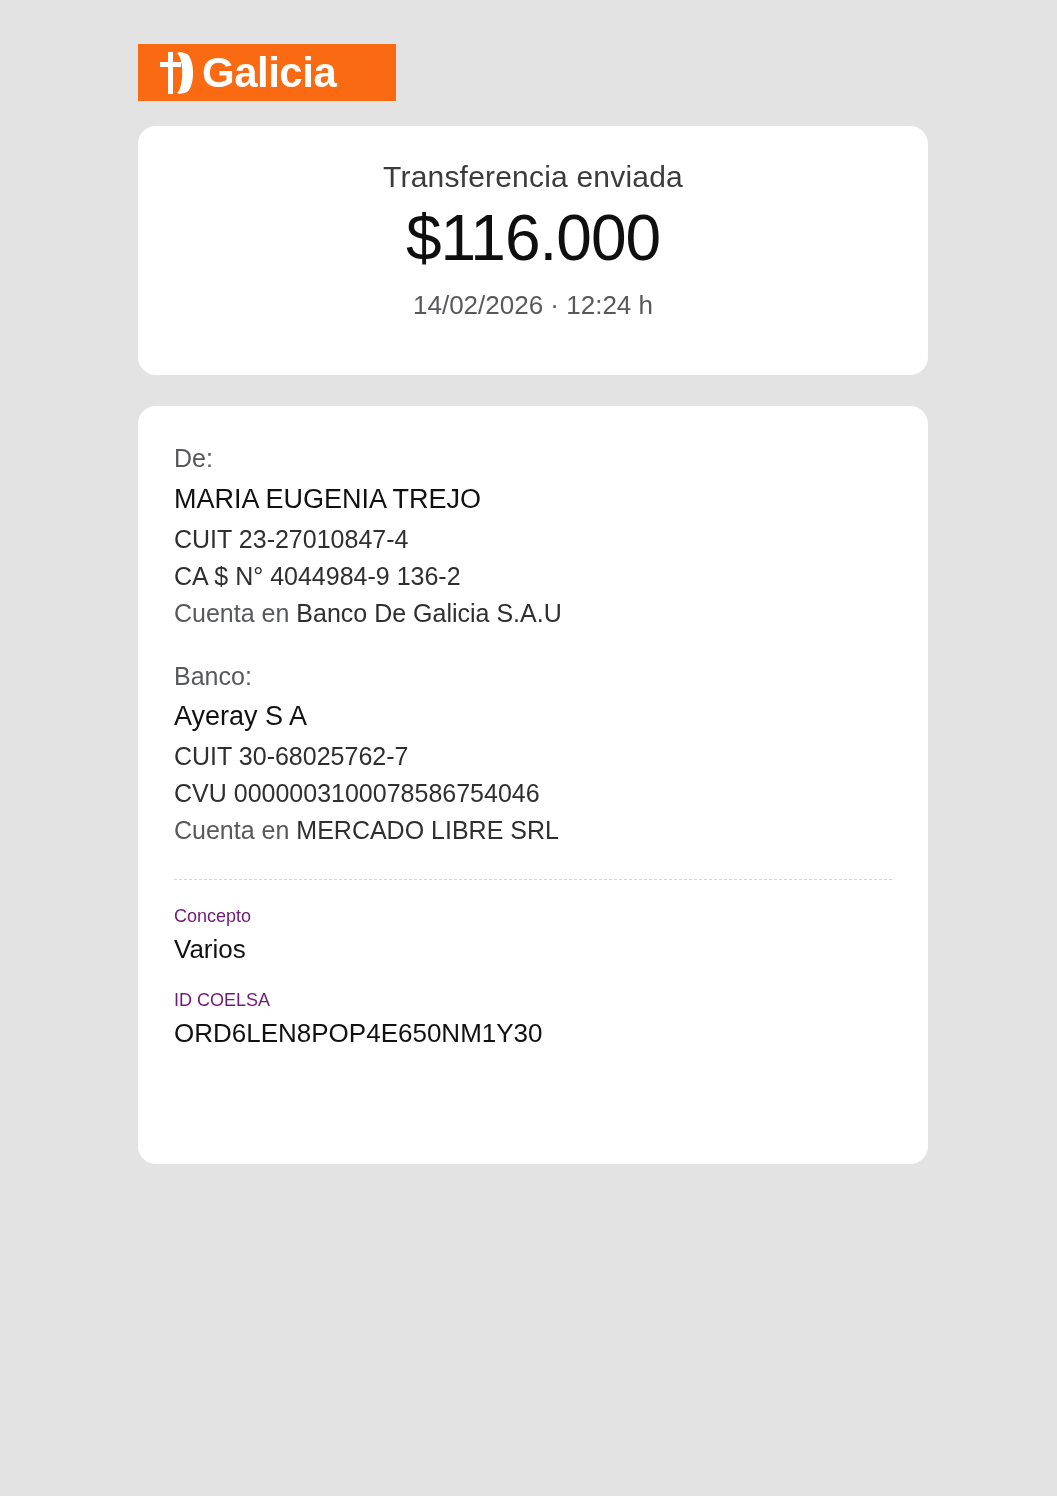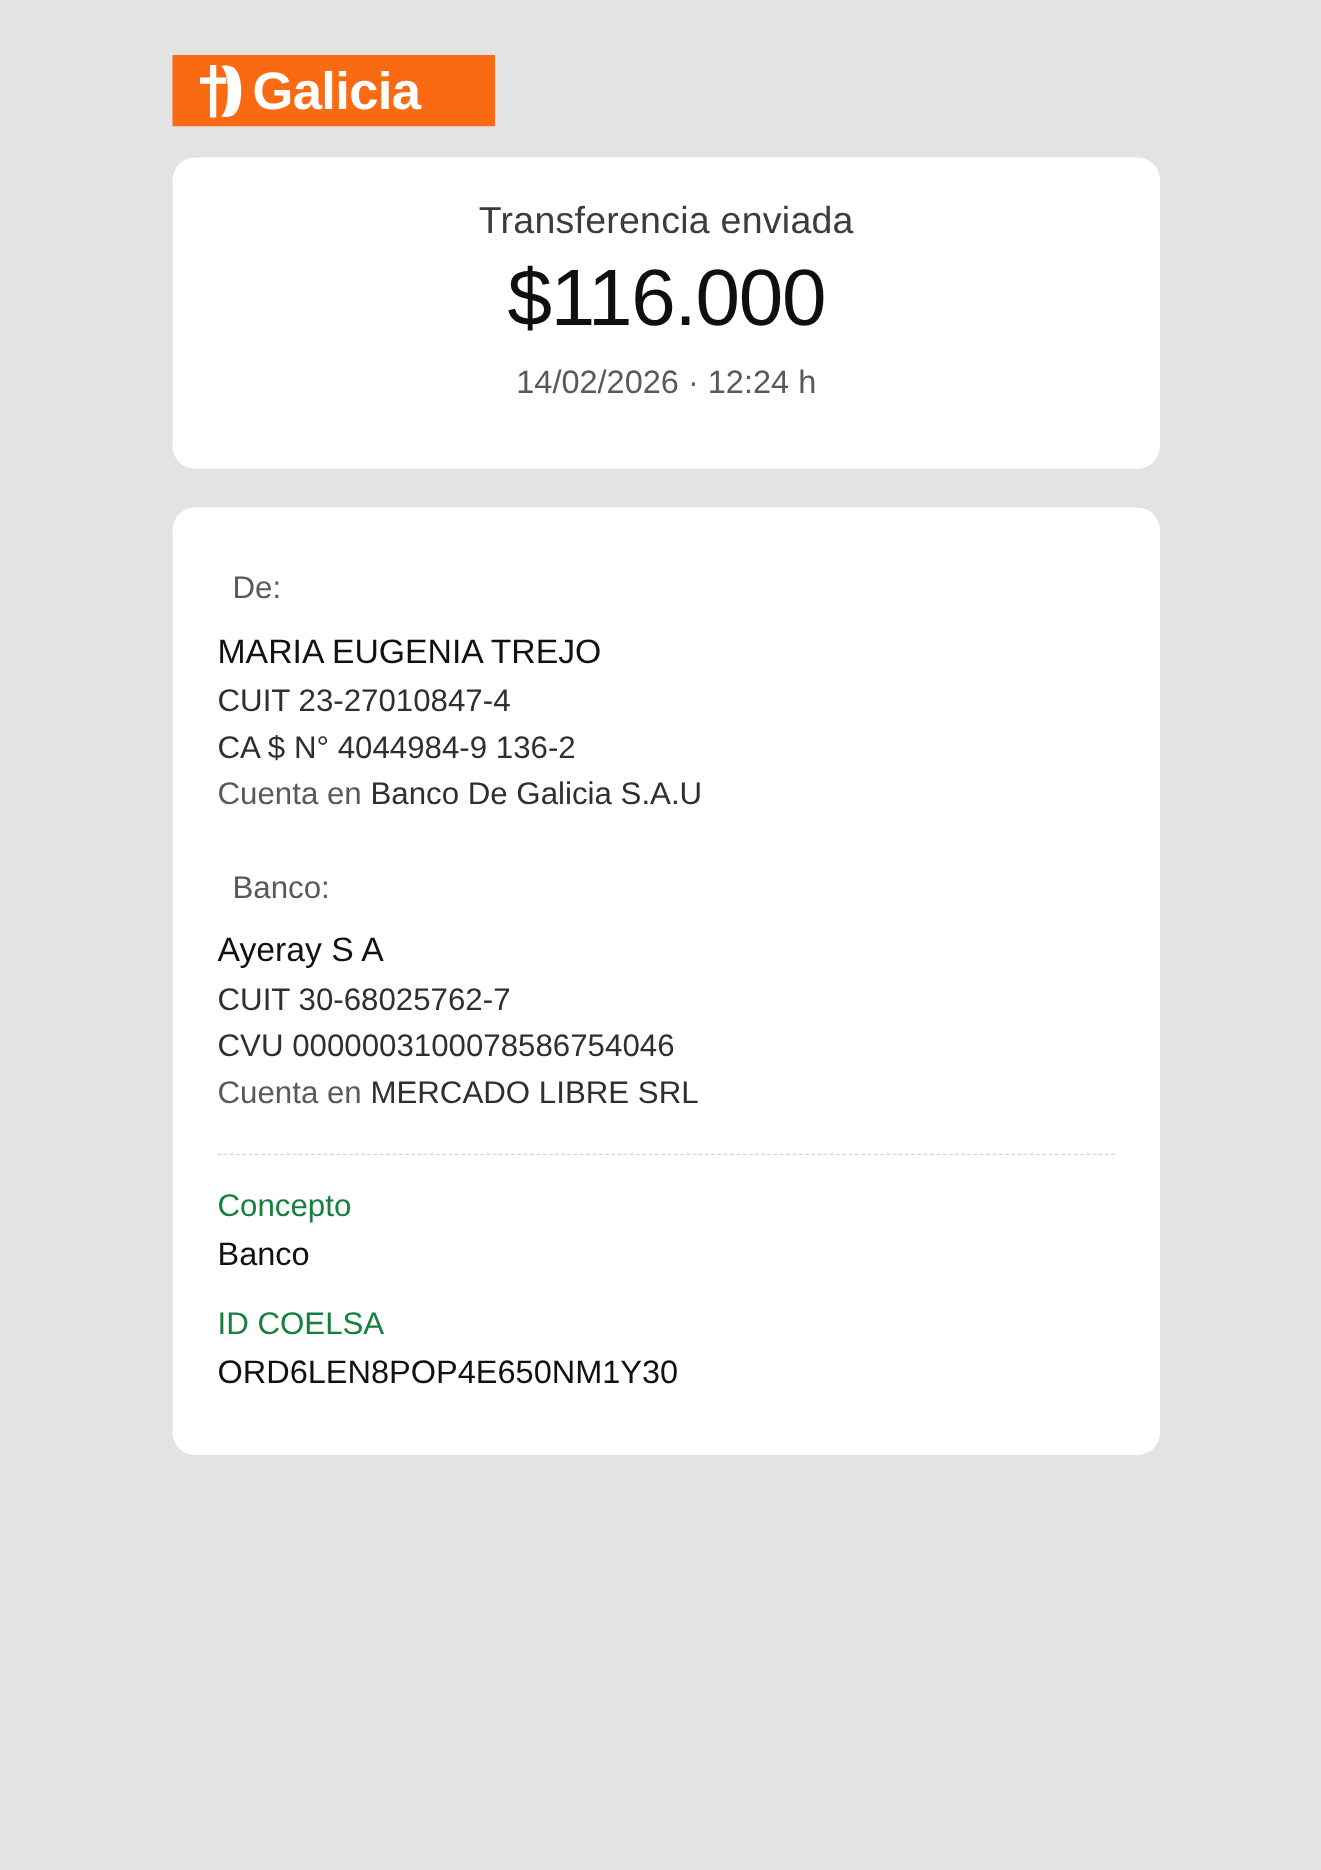--- a/index.html
+++ b/index.html
@@ -94,21 +94,21 @@
     top: 406px;
     width: 790px;
     height: 758px;
     padding: 34px 36px 0 36px;
   }
 
   .label {
     font-size: 25px;
     color: #58595b;
     line-height: 1.5;
-    margin: 12px;
+    margin: 0;
   }
   .value-strong {
     font-size: 27px;
     color: #111111;
     line-height: 1.45;
     margin: 2px 0 2px 0;
   }
   .value {
     font-size: 25px;
     color: #2f2f2f;
@@ -124,22 +124,22 @@
   .divider {
     border: 0;
     border-top: 1px dashed #d4d4d4;
     margin: 30px 0 24px 0;
   }
   .field {
     margin-bottom: 20px;
   }
   .field:last-child { margin-bottom: 0; }
   .field .field-label {
-    font-size: 25px;
-    color: #15803d;
+    font-size: 18px;
+    color: #701a75;
     margin: 0 0 2px 0;
     line-height: 1.4;
   }
   .field .field-value {
     font-size: 26px;
     color: #111111;
     margin: 0;
     line-height: 1.4;
   }
 </style>
@@ -178,21 +178,21 @@
     <p class="label">Banco:</p>
     <p class="value-strong">Ayeray S A</p>
     <p class="value">CUIT 30-68025762-7</p>
     <p class="value">CVU 0000003100078586754046</p>
     <p class="value"><span class="muted">Cuenta en </span><span>MERCADO LIBRE SRL</span></p>
 
     <hr class="divider">
 
     <div class="field">
       <p class="field-label">Concepto</p>
-      <p class="field-value">Banco</p>
+      <p class="field-value">Varios</p>
     </div>
 
 
     <div class="field">
       <p class="field-label">ID COELSA</p>
       <p class="field-value">ORD6LEN8POP4E650NM1Y30</p>
     </div>
 
   </div>
 </div>

